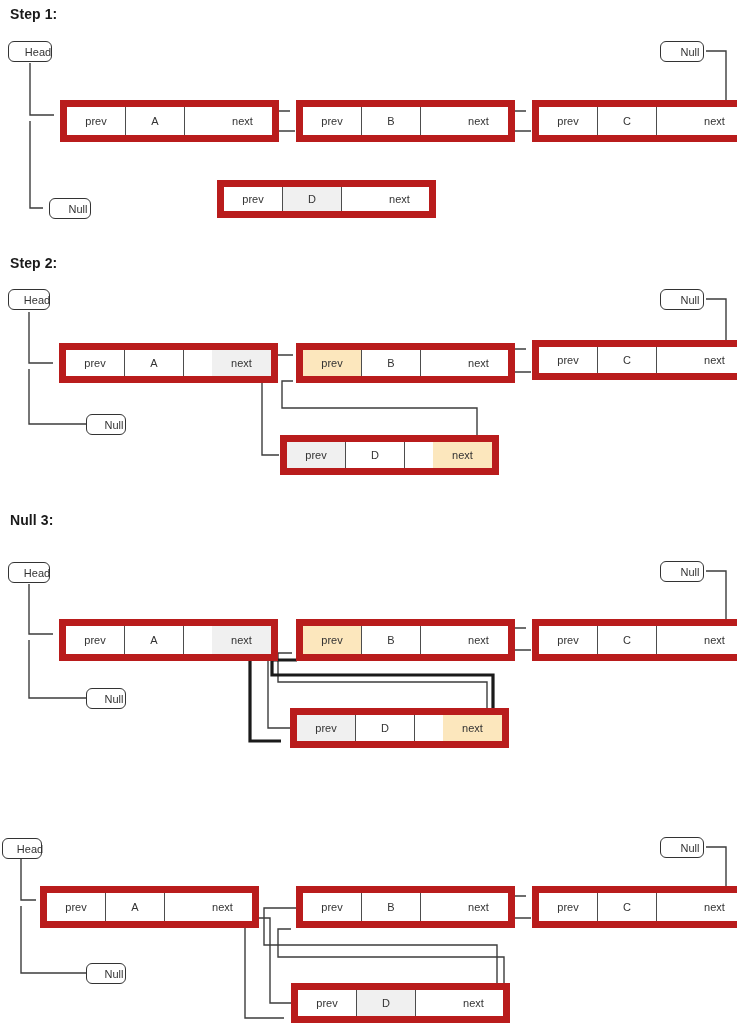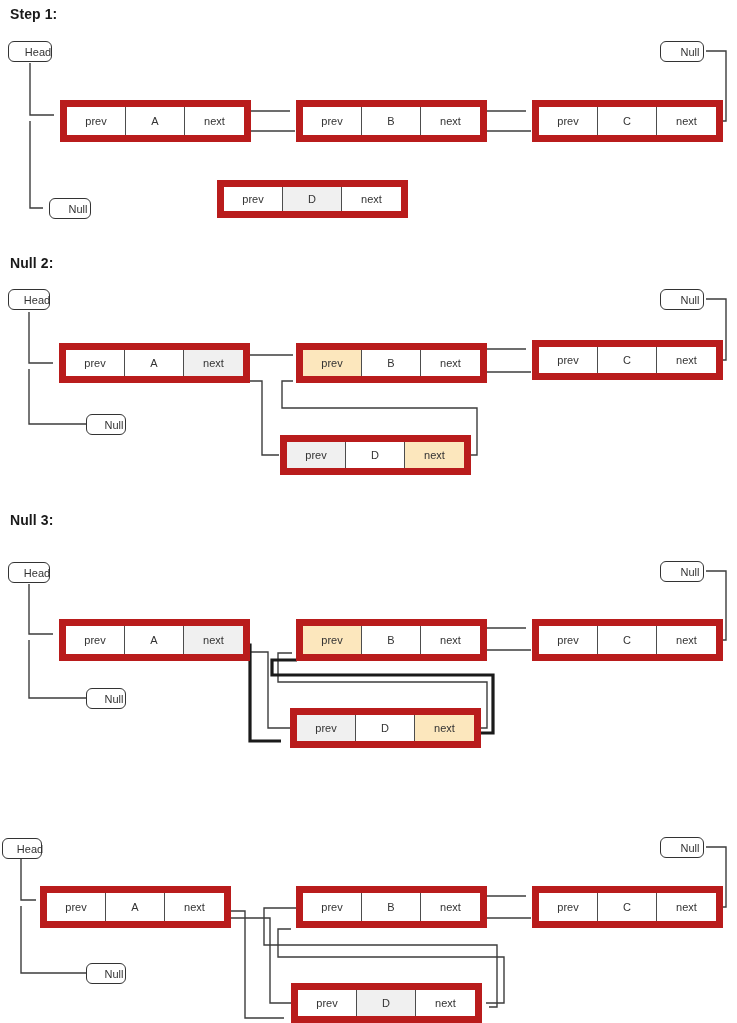--- a/index.html
+++ b/index.html
@@ -32,21 +32,21 @@
     display:flex;
     align-items:center;
     justify-content:center;
     font-size:11px;
     color:#333333;
     box-sizing:border-box;
     border-right:1px solid #4d4d4d;
     background:#ffffff;
     white-space:nowrap;
   }
-  .cell:last-child{border-right:none;}
+  .cell:last-child{border-right:none;margin-left:28px;}
   .cell.grey{background:#f0f0f0;}
   .cell.yellow{background:#fce7bd;}
   .cell.w-prev{width:59px;}
   .cell.w-val{width:59px;}
   .cell.w-next{width:59px;}
   
   .term{
     position:absolute;
     border:1px solid #333333;
     border-radius:6px;
@@ -163,21 +163,21 @@
     <div class="cell w-prev">prev</div>
     <div class="cell w-val">C</div>
     <div class="cell w-next">next</div>
   </div>
   <div class="node" style="left:217px;top:180px;height:38px;">
     <div class="cell w-prev">prev</div>
     <div class="cell w-val grey">D</div>
     <div class="cell w-next">next</div>
   </div>
 
-  <div class="step-title" style="left:10px;top:255px;">Null 2:</div>
+  <div class="step-title" style="left:10px;top:255px;">Step 2:</div>
 
   <div class="term" style="left:8px;top:289px;width:42px;height:21px;">
     <span>Head</span>
   </div>
   <div class="term" style="left:86px;top:414px;width:40px;height:21px;">
     <span>Null</span>
   </div>
   <div class="term" style="left:660px;top:289px;width:44px;height:21px;">
     <span>Null</span>
   </div>

